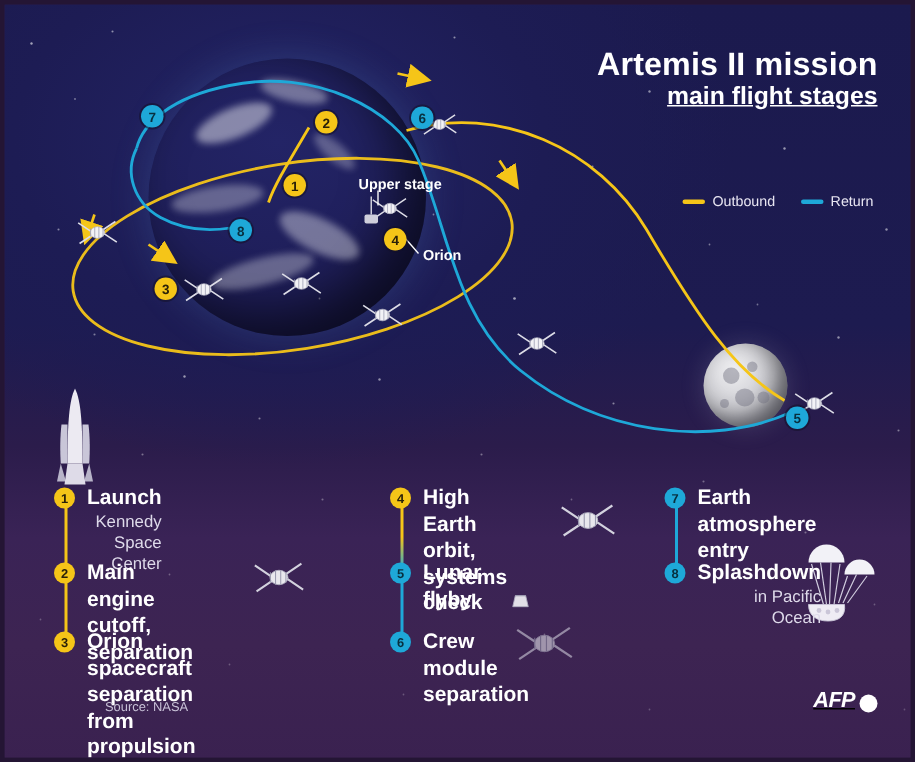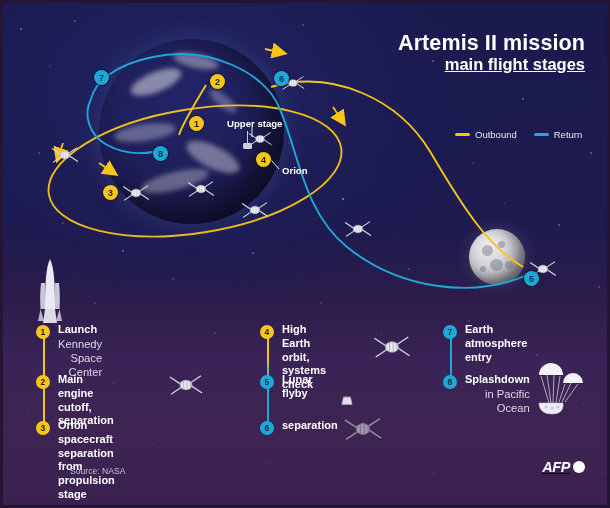--- a/index.html
+++ b/index.html
@@ -74,25 +74,25 @@
   .col .line{position:absolute;left:6.5px;top:12px;width:2px;}
   .item{position:absolute;display:block;}
   .item .bdg{
     position:absolute;left:0;top:0;width:14px;height:14px;border-radius:50%;
     display:flex;align-items:center;justify-content:center;
     font-size:8.6px;font-weight:bold;
   }
   .item .bdg.yellow{background:#f5c518;color:#2a2108;}
   .item .bdg.cyan{background:#1ea8d8;color:#07303f;}
   .item .txt{position:absolute;left:22px;top:-2px;line-height:1.25;}
-  .item .txt b{display:block;color:#ffffff;font-weight:bold;font-size:11px;}
+  .item .txt b{display:block;color:#ffffff;font-weight:bold;font-size:14px;}
   .item .txt span{display:block;color:#dedaea;font-weight:normal;font-size:11.2px;text-align:right;}
   
   .source{position:absolute;left:33px;top:463px;color:#c7c0d6;font-size:8.6px;margin-left:34px;}
-  .afp{position:absolute;right:22px;top:456px;display:flex;align-items:center;gap:3px;text-decoration:underline;}
+  .afp{position:absolute;right:22px;top:456px;display:flex;align-items:flex-end;gap:3px;text-decoration:underline;}
   .afp .w{color:#fff;font-weight:bold;font-size:14.5px;font-style:italic;letter-spacing:-.4px;}
   .afp .dot{width:12px;height:12px;border-radius:50%;background:#fff;}
 </style>
 </head>
 <body>
 
 <div id="graphic">
 
   <div class="sky"></div>
 
@@ -252,21 +252,21 @@
     <div class="lg">
       <span class="sw" style="background:#f5c518"></span>
       <span class="tx">Outbound</span>
     </div>
     <div class="lg">
       <span class="sw" style="background:#1ea8d8"></span>
       <span class="tx">Return</span>
     </div>
   </div>
 
-  <div class="maplab" style="left:224px;top:115px;text-align:center;">Upper stage</div>
+  <div class="maplab" style="left:236px;top:115px;text-align:center;">Upper stage</div>
   <div class="maplab" style="left:279px;top:162px;">Orion</div>
 
   <div class="badge yellow" style="left:186px;top:113px;">1</div>
   <div class="badge yellow" style="left:207px;top:71px;">2</div>
   <div class="badge yellow" style="left:100px;top:182px;">3</div>
   <div class="badge yellow" style="left:253px;top:149px;">4</div>
   <div class="badge cyan" style="left:521px;top:268px;">5</div>
   <div class="badge cyan" style="left:271px;top:68px;">6</div>
   <div class="badge cyan" style="left:91px;top:67px;">7</div>
   <div class="badge cyan" style="left:150px;top:143px;">8</div>
@@ -316,20 +316,21 @@
         <span class="bdg cyan">5</span>
         <span class="txt">
           <b>Lunar</b>
           <b>flyby</b>
         </span>
       </div>
 
       <div class="item" style="left:0;top:102px;">
         <span class="bdg cyan">6</span>
         <span class="txt">
+          <b>Crew module</b>
           <b>separation</b>
         </span>
       </div>
     </div>
 
     <div class="col" style="left:440px;width:160px;height:120px;">
       <span class="line" style="height:50px;background:#1ea8d8;"></span>
 
       <div class="item" style="left:0;top:6px;">
         <span class="bdg cyan">7</span>

